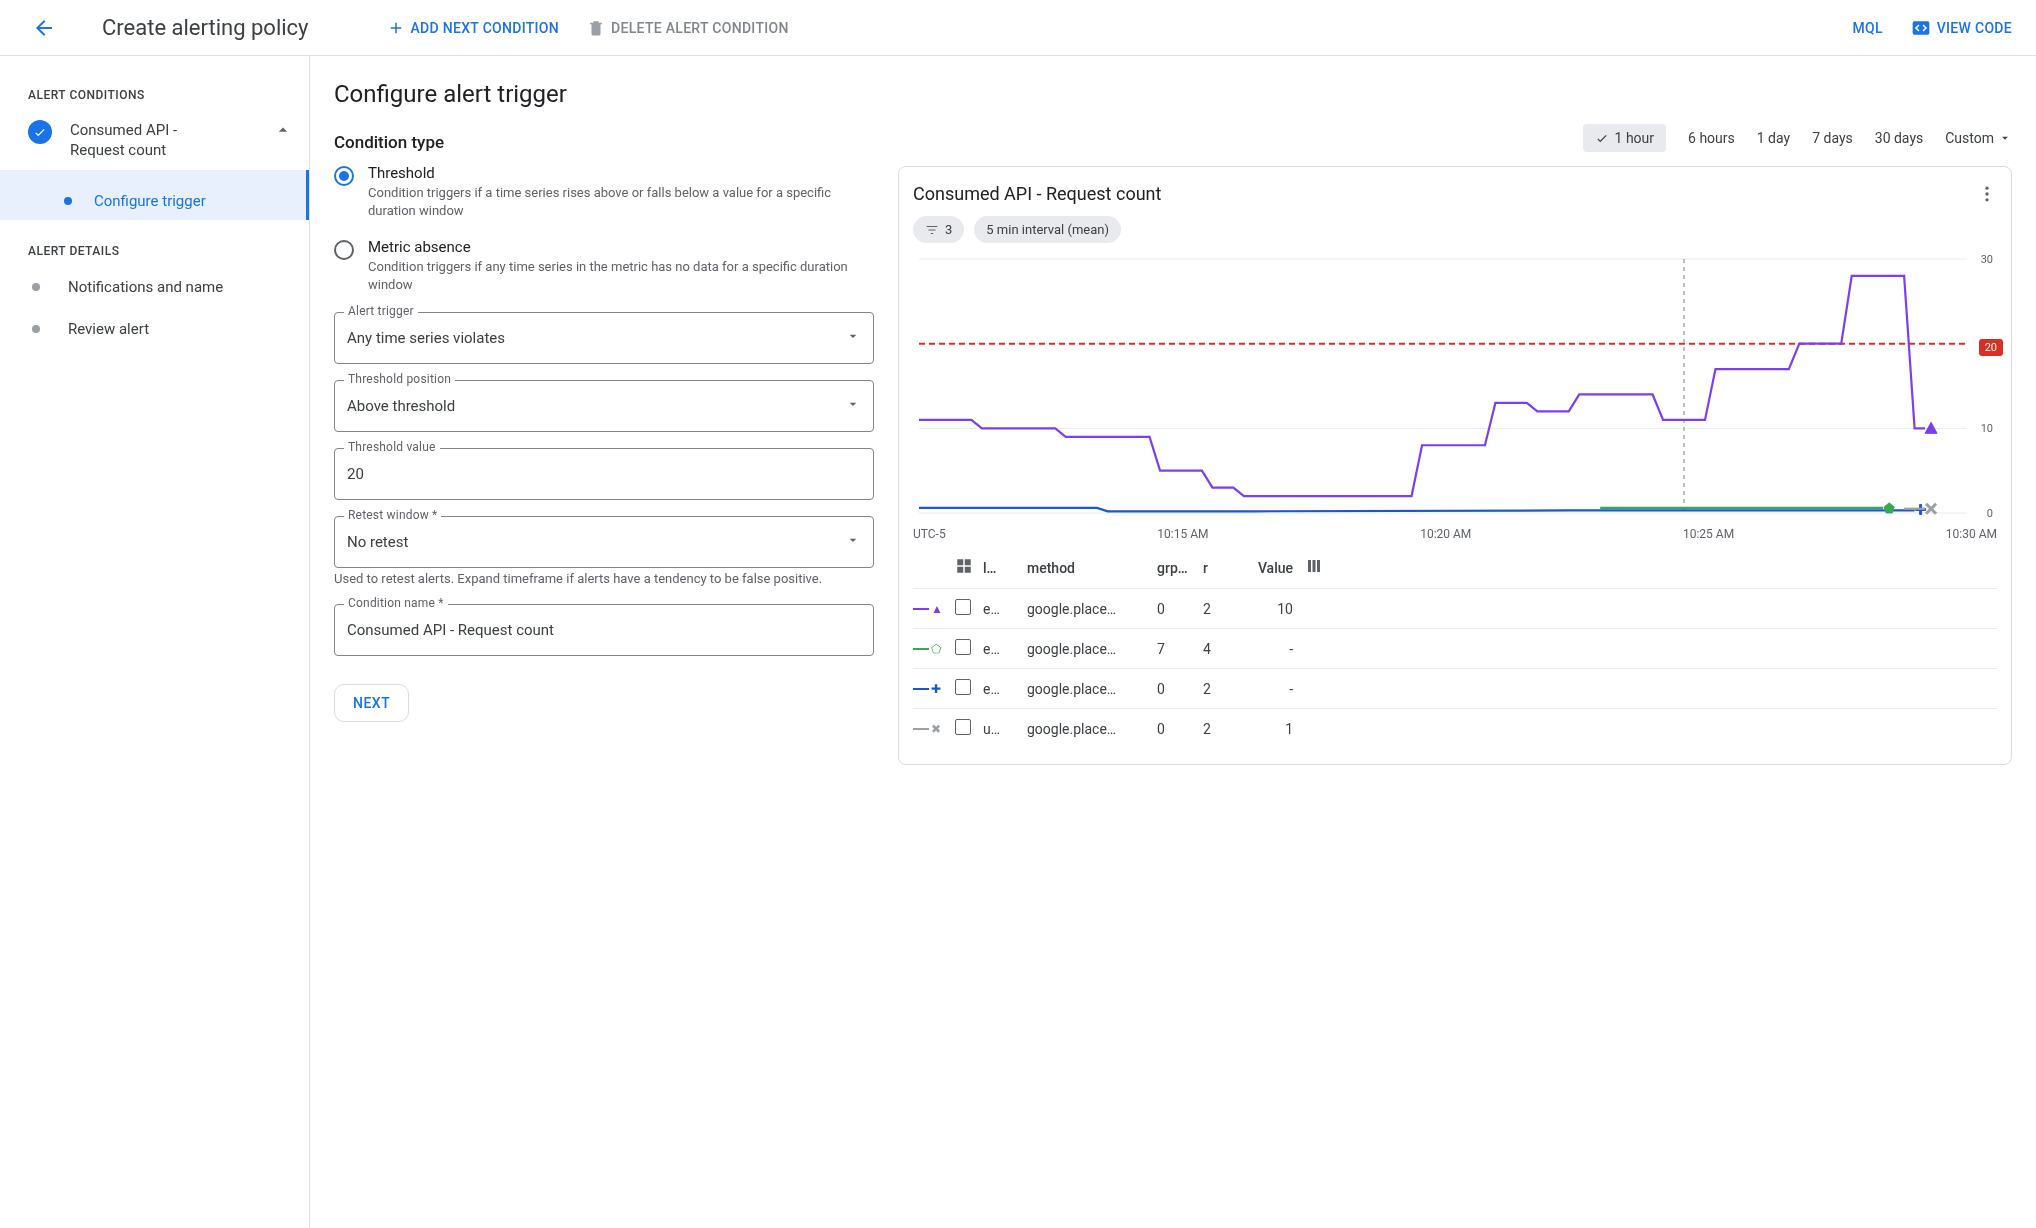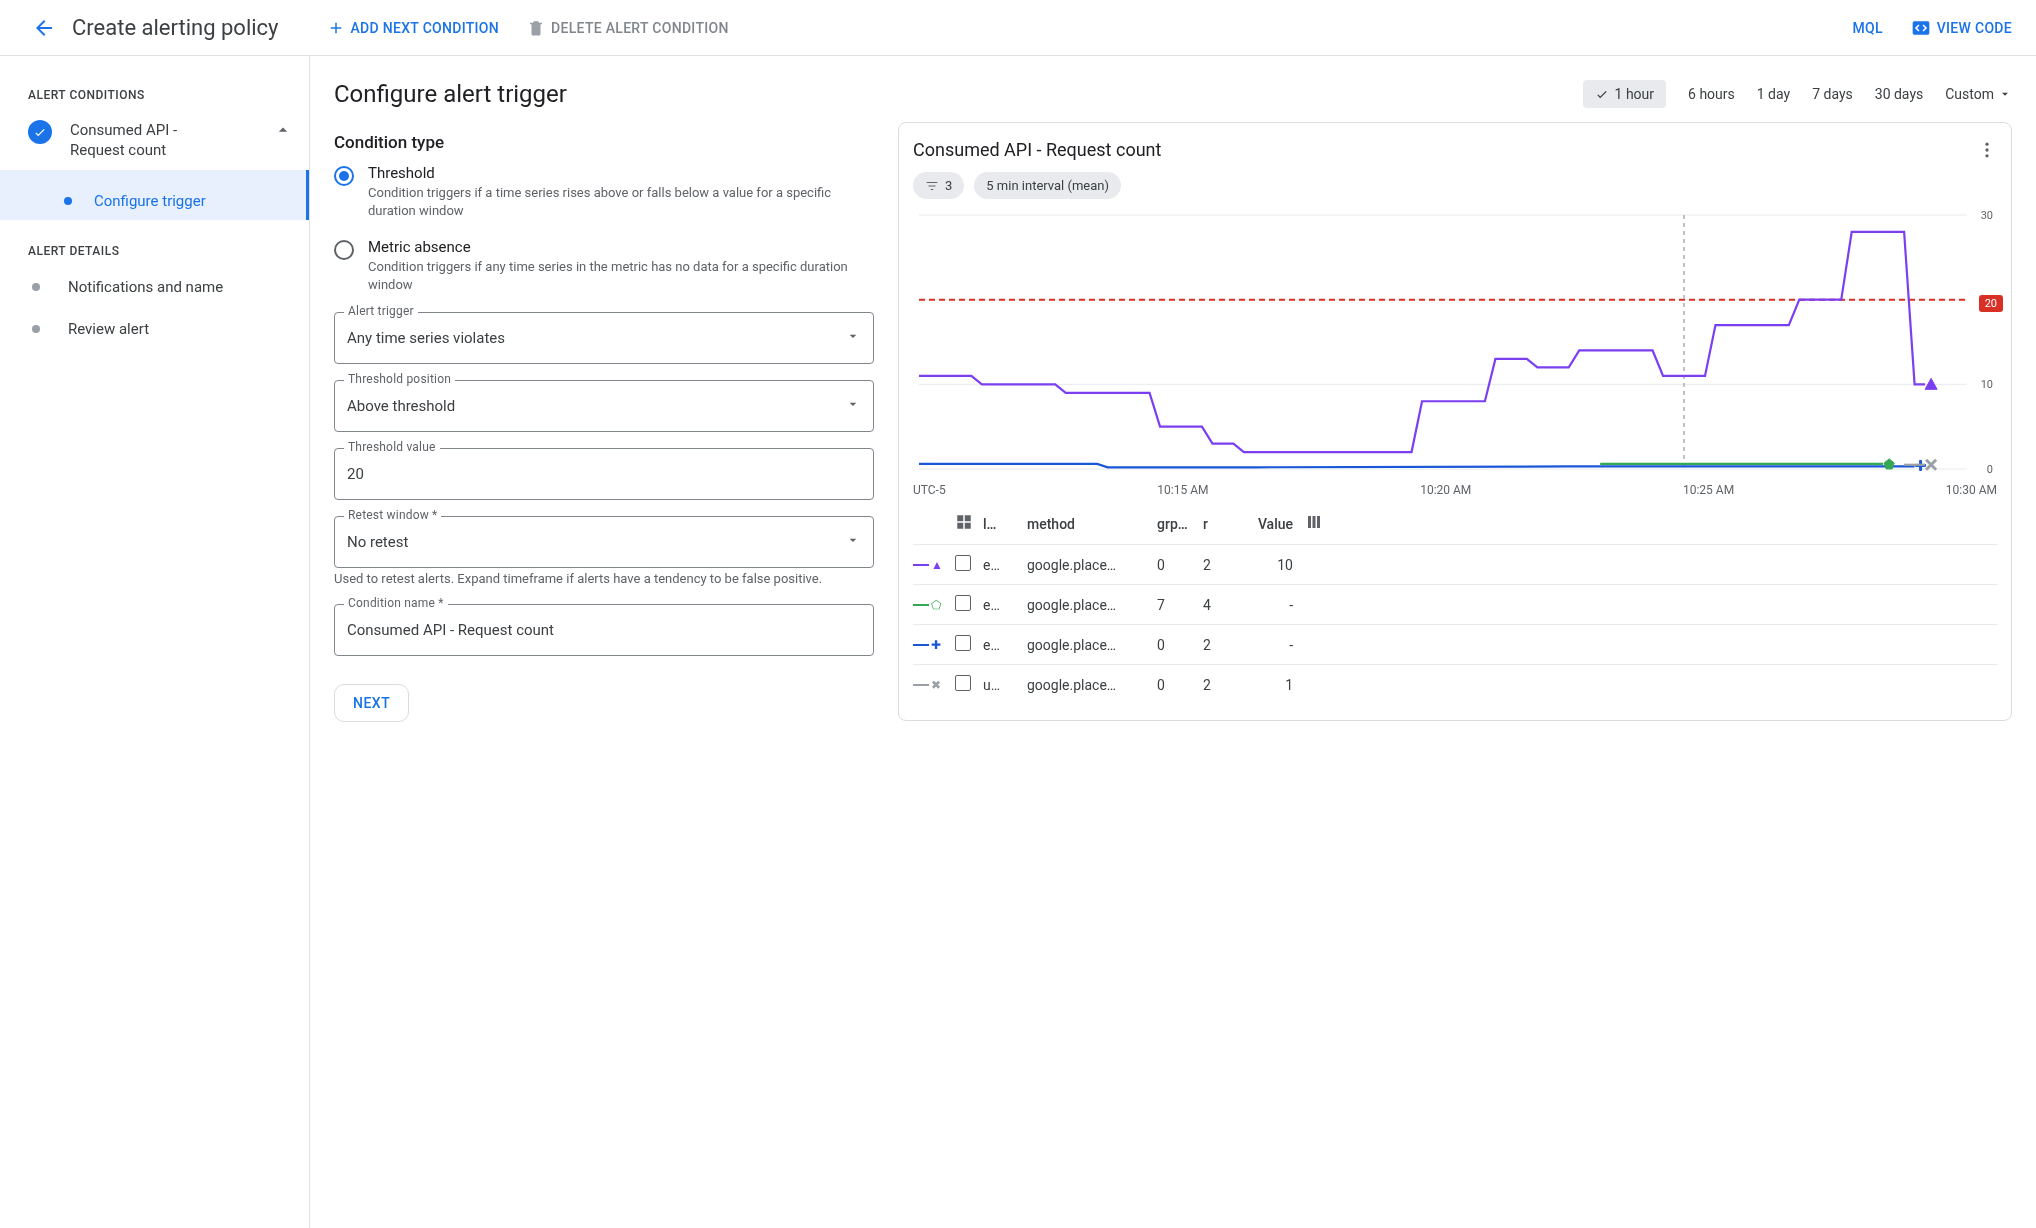--- a/index.html
+++ b/index.html
@@ -1,17 +1,17 @@
 <!DOCTYPE html>
 <html><head>
 <meta charset="utf-8">
 <style>
   * { box-sizing: border-box; }
   html, body { margin:0; padding:0; font-family: "Google Sans", Roboto, Arial, sans-serif; color:#202124; background:#fff; }
-  .topbar { display:flex; align-items:center; padding:0 24px; height:56px; border-bottom:1px solid #e0e0e0; }
+  .topbar { display:flex; align-items:center; padding:0 24px; height:56px; border-bottom:1px solid #e0e0e0;gap:30px; }
   .back { color:#1a73e8; display:flex; align-items:center; justify-content:center; width:40px; height:40px; }
   .back svg { width:24px; height:24px; fill:#1a73e8; }
   .page-title { font-size:22px; color:#3c4043; margin-left:8px; flex:0 0 auto; }
   .top-actions { display:flex; align-items:center; gap:28px; margin-left:48px; flex:1; }
   .top-btn { display:flex; align-items:center; gap:6px; font-size:14px; letter-spacing:.3px; font-weight:500; cursor:pointer; }
   .top-btn.blue { color:#1a73e8; }
   .top-btn.grey { color:#80868b; }
   .spacer { flex:1; }
   .container { display:flex; height:calc(100vh - 56px); min-height:800px; }
   .sidebar { width:310px; border-right:1px solid #e0e0e0; padding-top:24px; }
@@ -39,21 +39,21 @@
   .opt-body .ttl { font-size:15px; color:#202124; }
   .opt-body .desc { font-size:13px; color:#5f6368; margin-top:2px; max-width:480px; line-height:18px;}
   .field { position:relative; margin-top:16px; }
   .field .box { border:1px solid #80868b; border-radius:4px; padding:14px 12px; font-size:15px; color:#3c4043; display:flex; align-items:center; justify-content:space-between; min-height:52px;}
   .field .lbl { position:absolute; top:-8px; left:10px; background:#fff; padding:0 4px; font-size:12px; color:#5f6368; letter-spacing:.2px;}
   .field .arr svg{ width:16px; height:16px; fill:#5f6368; }
   .helper { font-size:13px; color:#5f6368; margin-top:2px; line-height:18px;}
   .next-btn { display:inline-flex; align-items:center; justify-content:center; border:1px solid #dadce0; border-radius:10px; color:#1a73e8; font-weight:500; font-size:14px; letter-spacing:.5px; padding:10px 18px; margin-top:28px; cursor:pointer; background:#fff;}
   .chart-col { flex:1; min-width:0;}
   .range-row { display:flex; align-items:center; gap:22px; justify-content:flex-end; margin-bottom:14px; font-size:14px; color:#3c4043;}
-  .range-row .opt { cursor:pointer; }
+  .range-row .opt { cursor:pointer;margin-top:44px; }
   .range-row .opt.active { background:#e8eaed; padding:6px 12px; border-radius:4px; display:flex; align-items:center; gap:6px;}
   .range-row .opt.active svg{ width:14px; height:14px; fill:#3c4043;}
   .range-row .custom { display:flex; align-items:center; gap:4px;}
   .range-row .custom svg{ width:14px; height:14px; fill:#3c4043;}
   .card { border:1px solid #dadce0; border-radius:8px; padding:16px 14px; }
   .card-head { display:flex; align-items:center; justify-content:space-between; font-size:18px; color:#202124;}
   .card-head svg { width:20px; height:20px; fill:#5f6368;}
   .chips { display:flex; gap:10px; margin-top:12px;}
   .chip { background:#e8eaed; border-radius:16px; font-size:13px; color:#3c4043; padding:6px 12px; display:flex; align-items:center; gap:6px;}
   .chip svg { width:14px; height:14px; fill:#5f6368;}

